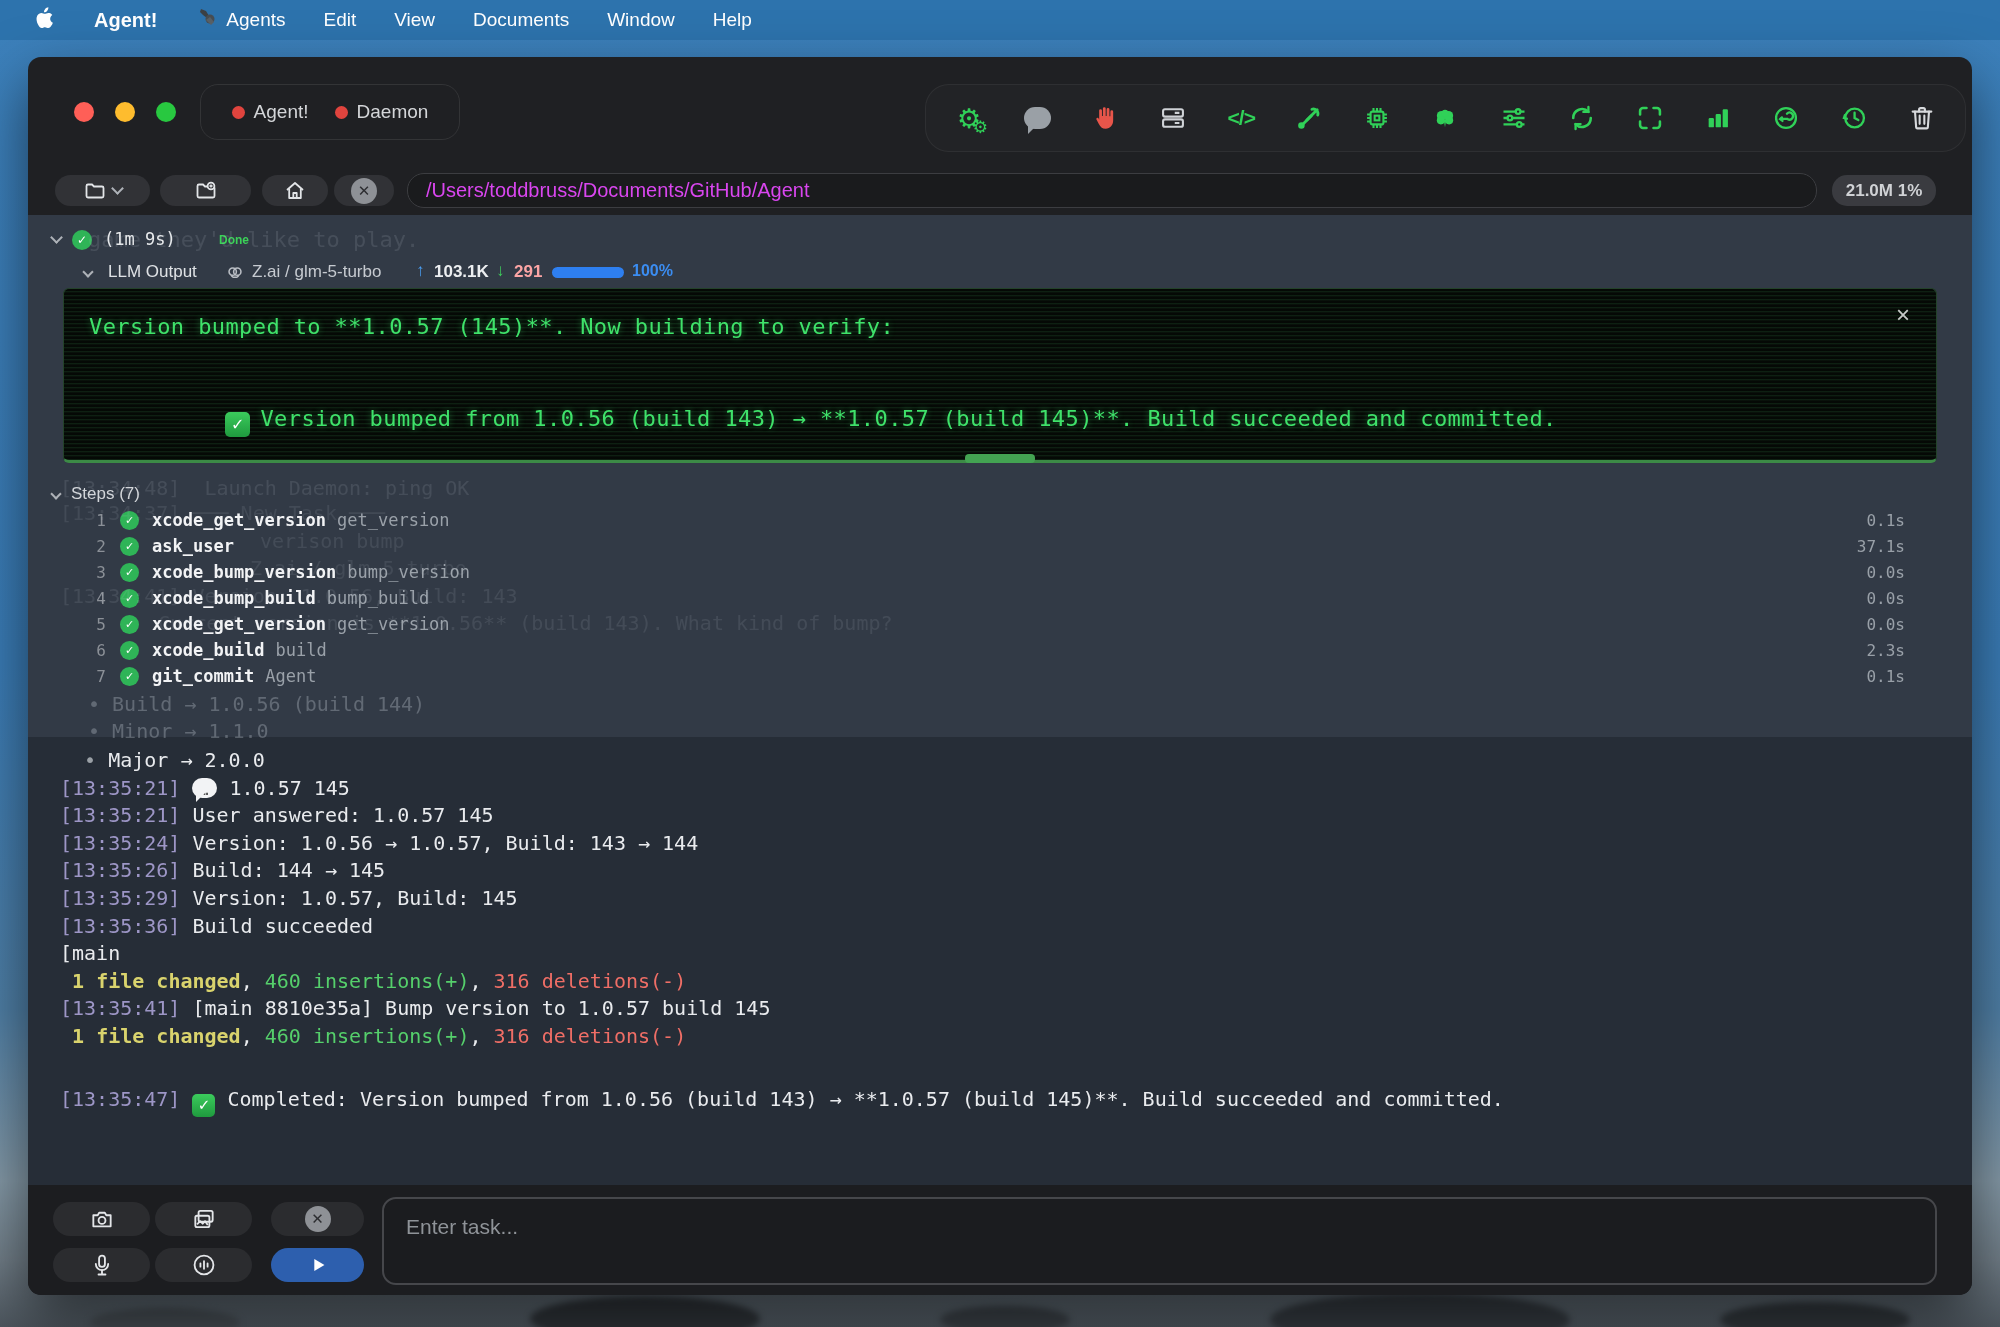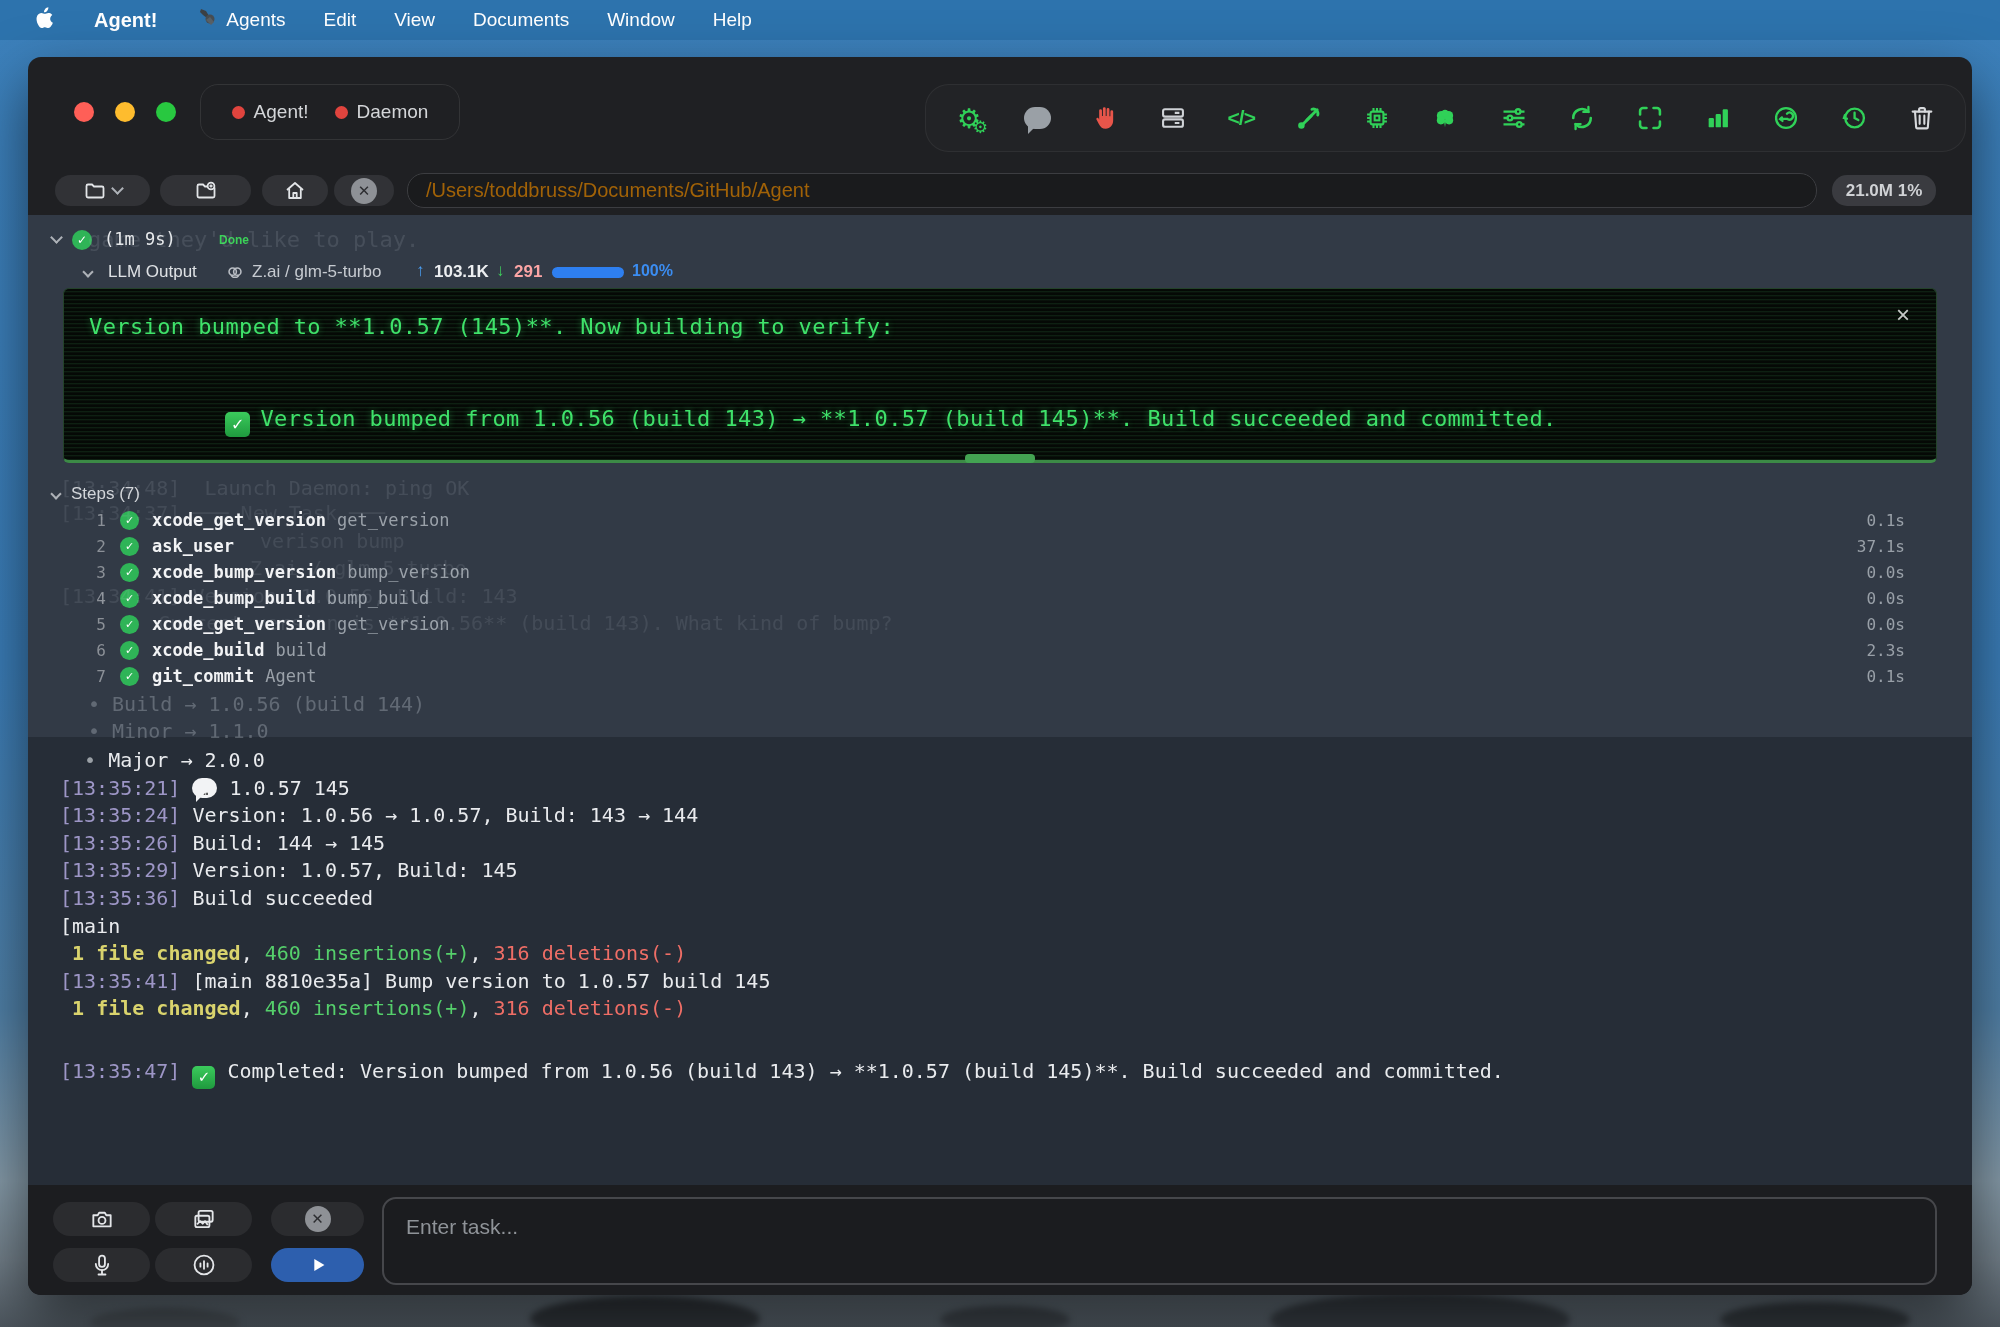--- a/index.html
+++ b/index.html
@@ -30,21 +30,21 @@
   .tbi svg { display:block; }
   .gear-glyph { color:#30d158; font-size:27px; line-height:1; position:relative; font-family:"DejaVu Sans", sans-serif; }
   .gear-glyph .g2 { position:absolute; font-size:17px; right:-7px; bottom:-4px; }
   .bubble { width:27px; height:22px; background:#9aa0a6; border-radius:11px; position:relative; }
   .bubble:after { content:""; position:absolute; left:4px; bottom:-5px; border:6px solid transparent; border-top-color:#9aa0a6; border-left-color:#9aa0a6; }
   .code-glyph { color:#30d158; font-weight:bold; font-size:21px; letter-spacing:-1px; }
 
   
   .pbtn { position:absolute; top:118px; height:31px; border-radius:16px; background:#313236; display:flex; align-items:center; justify-content:center; gap:6px; }
   .pathfield { position:absolute; left:379px; top:116px; width:1410px; height:35px; border-radius:17px; background:#1a1b1d;
-    border:1px solid #3c3d41; color:#a16207; font-size:20px; display:flex; align-items:center; padding-left:18px; }
+    border:1px solid #3c3d41; color:#d946ef; font-size:20px; display:flex; align-items:center; padding-left:18px; }
   .membadge { position:absolute; left:1804px; top:118px; width:104px; height:31px; border-radius:15px; background:#3a3b40;
     color:#d0d2d5; font-size:17px; font-weight:600; display:flex; align-items:center; justify-content:center; }
 
   
   .content { position:absolute; left:0; top:158px; width:1944px; height:970px; background:#262d37; }
   .steps-bgband { position:absolute; left:0; top:0; width:100%; height:522px; background:#323a46; }
   .ghost { position:absolute; font-family:"DejaVu Sans Mono", monospace; color:#cdd5de; white-space:pre; pointer-events:none; z-index:3; }
 
   .chev { display:inline-block; width:9px; height:9px; border-left:2.2px solid #aeb2b8; border-bottom:2.2px solid #aeb2b8; transform:rotate(-45deg); }
   .ckc { display:inline-flex; width:20px; height:20px; border-radius:50%; background:#2fb457; color:#fff; font-size:12px; font-weight:bold;
@@ -393,20 +393,21 @@
               <span class="st-name">git_commit</span>
               <span class="st-arg">Agent</span>
               <span class="st-dur">0.1s</span>
             </div>
           </div>
       </div>
 
       <div class="logs" id="log-area">
           <div class="log-line"><span class="ls-w">  </span><span class="ls-dim">• </span><span class="ls-w">Major → 2.0.0</span></div>
           <div class="log-line"><span class="ls-ts">[13:35:21] </span><span class="lbubble"><b>…</b></span><span class="ls-w"> 1.0.57 145</span></div>
+          <div class="log-line"><span class="ls-ts">[13:35:21] </span><span class="ls-w">User answered: 1.0.57 145</span></div>
           <div class="log-line"><span class="ls-ts">[13:35:24] </span><span class="ls-w">Version: 1.0.56 → 1.0.57, Build: 143 → 144</span></div>
           <div class="log-line"><span class="ls-ts">[13:35:26] </span><span class="ls-w">Build: 144 → 145</span></div>
           <div class="log-line"><span class="ls-ts">[13:35:29] </span><span class="ls-w">Version: 1.0.57, Build: 145</span></div>
           <div class="log-line"><span class="ls-ts">[13:35:36] </span><span class="ls-w">Build succeeded</span></div>
           <div class="log-line"><span class="ls-w">[main</span></div>
           <div class="log-line"><span class="ls-w"> </span><span class="ls-y">1 file changed</span><span class="ls-w">, </span><span class="ls-g">460 insertions(+)</span><span class="ls-w">, </span><span class="ls-r">316 deletions(-)</span></div>
           <div class="log-line"><span class="ls-ts">[13:35:41] </span><span class="ls-w">[main 8810e35a] Bump version to 1.0.57 build 145</span></div>
           <div class="log-line"><span class="ls-w"> </span><span class="ls-y">1 file changed</span><span class="ls-w">, </span><span class="ls-g">460 insertions(+)</span><span class="ls-w">, </span><span class="ls-r">316 deletions(-)</span></div>
           <div class="log-line log-gap"><span class="ls-ts">[13:35:47] </span><span class="lchk">✓</span><span class="ls-w"> Completed: Version bumped from 1.0.56 (build 143) → **1.0.57 (build 145)**. Build succeeded and committed.</span></div>
         </div>

